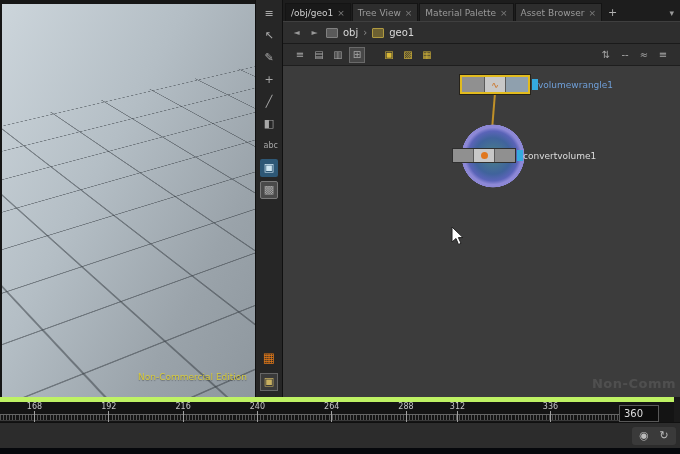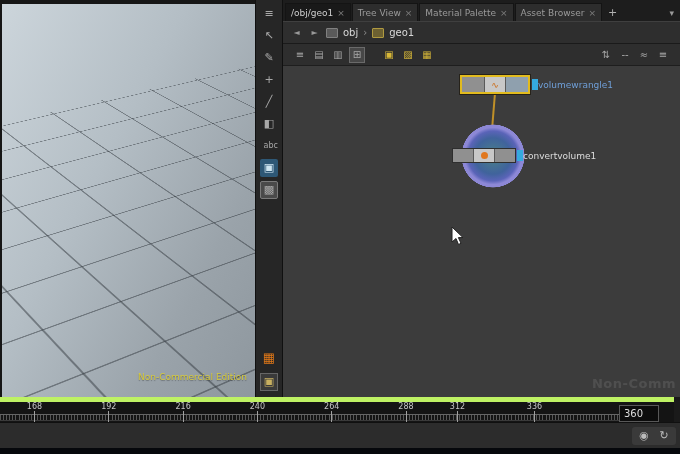--- a/index.html
+++ b/index.html
@@ -247,21 +247,21 @@
         </div>
         <div class="major-tick" style="left: 331.2px;">
           <span>264</span>
         </div>
         <div class="major-tick" style="left: 405.5px;">
           <span>288</span>
         </div>
         <div class="major-tick" style="left: 457px;">
           <span>312</span>
         </div>
-        <div class="major-tick" style="left: 534px; text-align: center;">
+        <div class="major-tick" style="left: 550px; text-align: center;">
           <span>336</span>
         </div>
       </div>
     <div class="frame-box">360</div>
   </div>
 
   <div class="bottombar">
     <div class="bb-icons">
         <div class="icn">◉</div>
         <div class="icn">↻</div>

